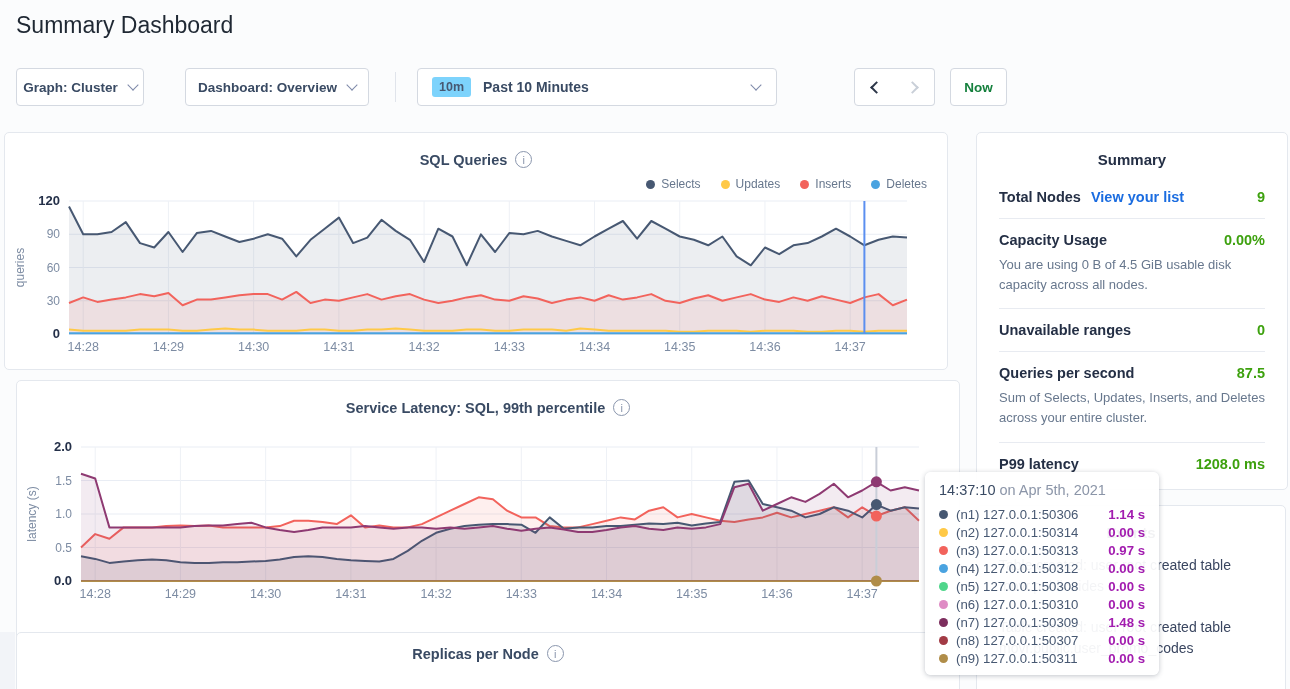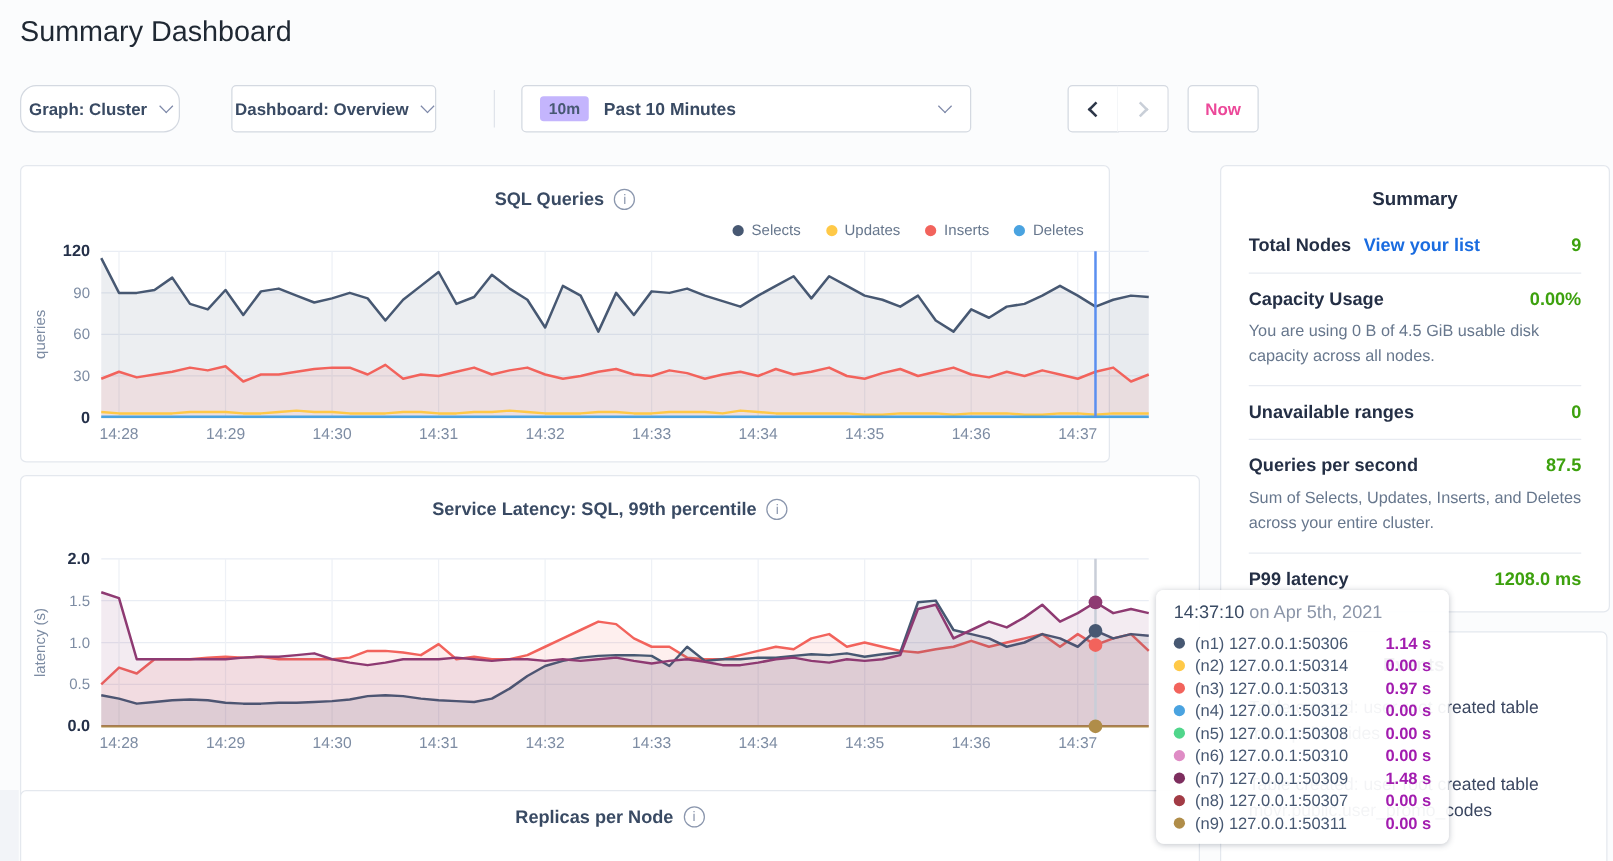--- a/index.html
+++ b/index.html
@@ -8,36 +8,36 @@
   #page { position:relative; width:1290px; height:689px; }
 
   .page-title { position:absolute; left:16px; top:12px; font-size:23px; font-weight:500; color:#1f2833; }
 
   
   .btn { position:absolute; top:68px; height:38px; background:#fff; border:1px solid #d4d9e1;
          border-radius:4px; display:flex; align-items:center; justify-content:center;
          font-size:13.5px; font-weight:700; color:#394a63; cursor:pointer; }
   .chev-down { width:8px; height:8px; border-right:1.6px solid #7e89a9; border-bottom:1.6px solid #7e89a9;
          transform:rotate(45deg); margin-left:11px; margin-top:-5px; }
-  #dd-graph { left:16px; width:128px;border-radius:13px; }
-  #dd-dashboard { left:185px; width:164px;align-items:center; }
+  #dd-graph { left:16px; width:128px; }
+  #dd-dashboard { left:185px; width:184px;align-items:center; }
   .vdiv { position:absolute; left:395px; top:72px; width:1px; height:30px; background:#e0e4eb; }
   #dd-time { left:417px; width:360px; justify-content:flex-start; padding:0 14px; font-size:14px; }
-  .time-badge { background:#c4b5fd; color:#475872; font-size:12.5px; font-weight:700;
+  .time-badge { background:#7dd3fc; color:#475872; font-size:12.5px; font-weight:700;
          border-radius:3px; padding:3px 7px; margin-right:12px; }
   #dd-time .chev-down { position:absolute; right:16px; }
   #btn-prev { left:854px; width:41px; border-top-right-radius:0; border-bottom-right-radius:0; }
   #btn-next { left:894px; width:41px; border-left:none; border-top-left-radius:0; border-bottom-left-radius:0; }
   .arr-l { width:9px; height:9px; border-left:2.4px solid #2c3648; border-bottom:2.4px solid #2c3648; transform:rotate(45deg); margin-left:4px;}
   .arr-r { width:9px; height:9px; border-left:2.4px solid #c9cfd8; border-bottom:2.4px solid #c9cfd8; transform:rotate(225deg); margin-right:4px;}
-  #btn-now { left:950px; width:57px; color:#ec4899; cursor:default; }
+  #btn-now { left:950px; width:57px; color:#15803d; cursor:default; }
 
   
   .card { position:absolute; background:#fff; border:1px solid #e4e8ee; border-radius:5px; }
-  #card-sql      { left:16px; top:132px; width:872px; height:238px; }
+  #card-sql      { left:4px; top:132px; width:944px; height:238px; }
   #card-latency  { left:16px; top:380px; width:944px; height:294px; }
   #card-replicas { left:16px; top:632px; width:944px; height:120px; }
   #card-summary  { left:976px; top:132px; width:312px; height:358px; overflow:hidden; }
   #card-events   { left:976px; top:505px; width:310px; height:240px; overflow:hidden; }
 
   .card-title { text-align:center; font-size:14.5px; font-weight:700; color:#394a63; padding-top:18px;
                 display:flex; align-items:center; justify-content:center; gap:8px; }
   #card-replicas .card-title { padding-top:12px; }
   .info-icon { display:inline-flex; width:17px; height:17px; border:1.3px solid #8a96ad; border-radius:50%;
                color:#8a96ad; font-size:11px; font-weight:400; align-items:center; justify-content:center; cursor:pointer;}

